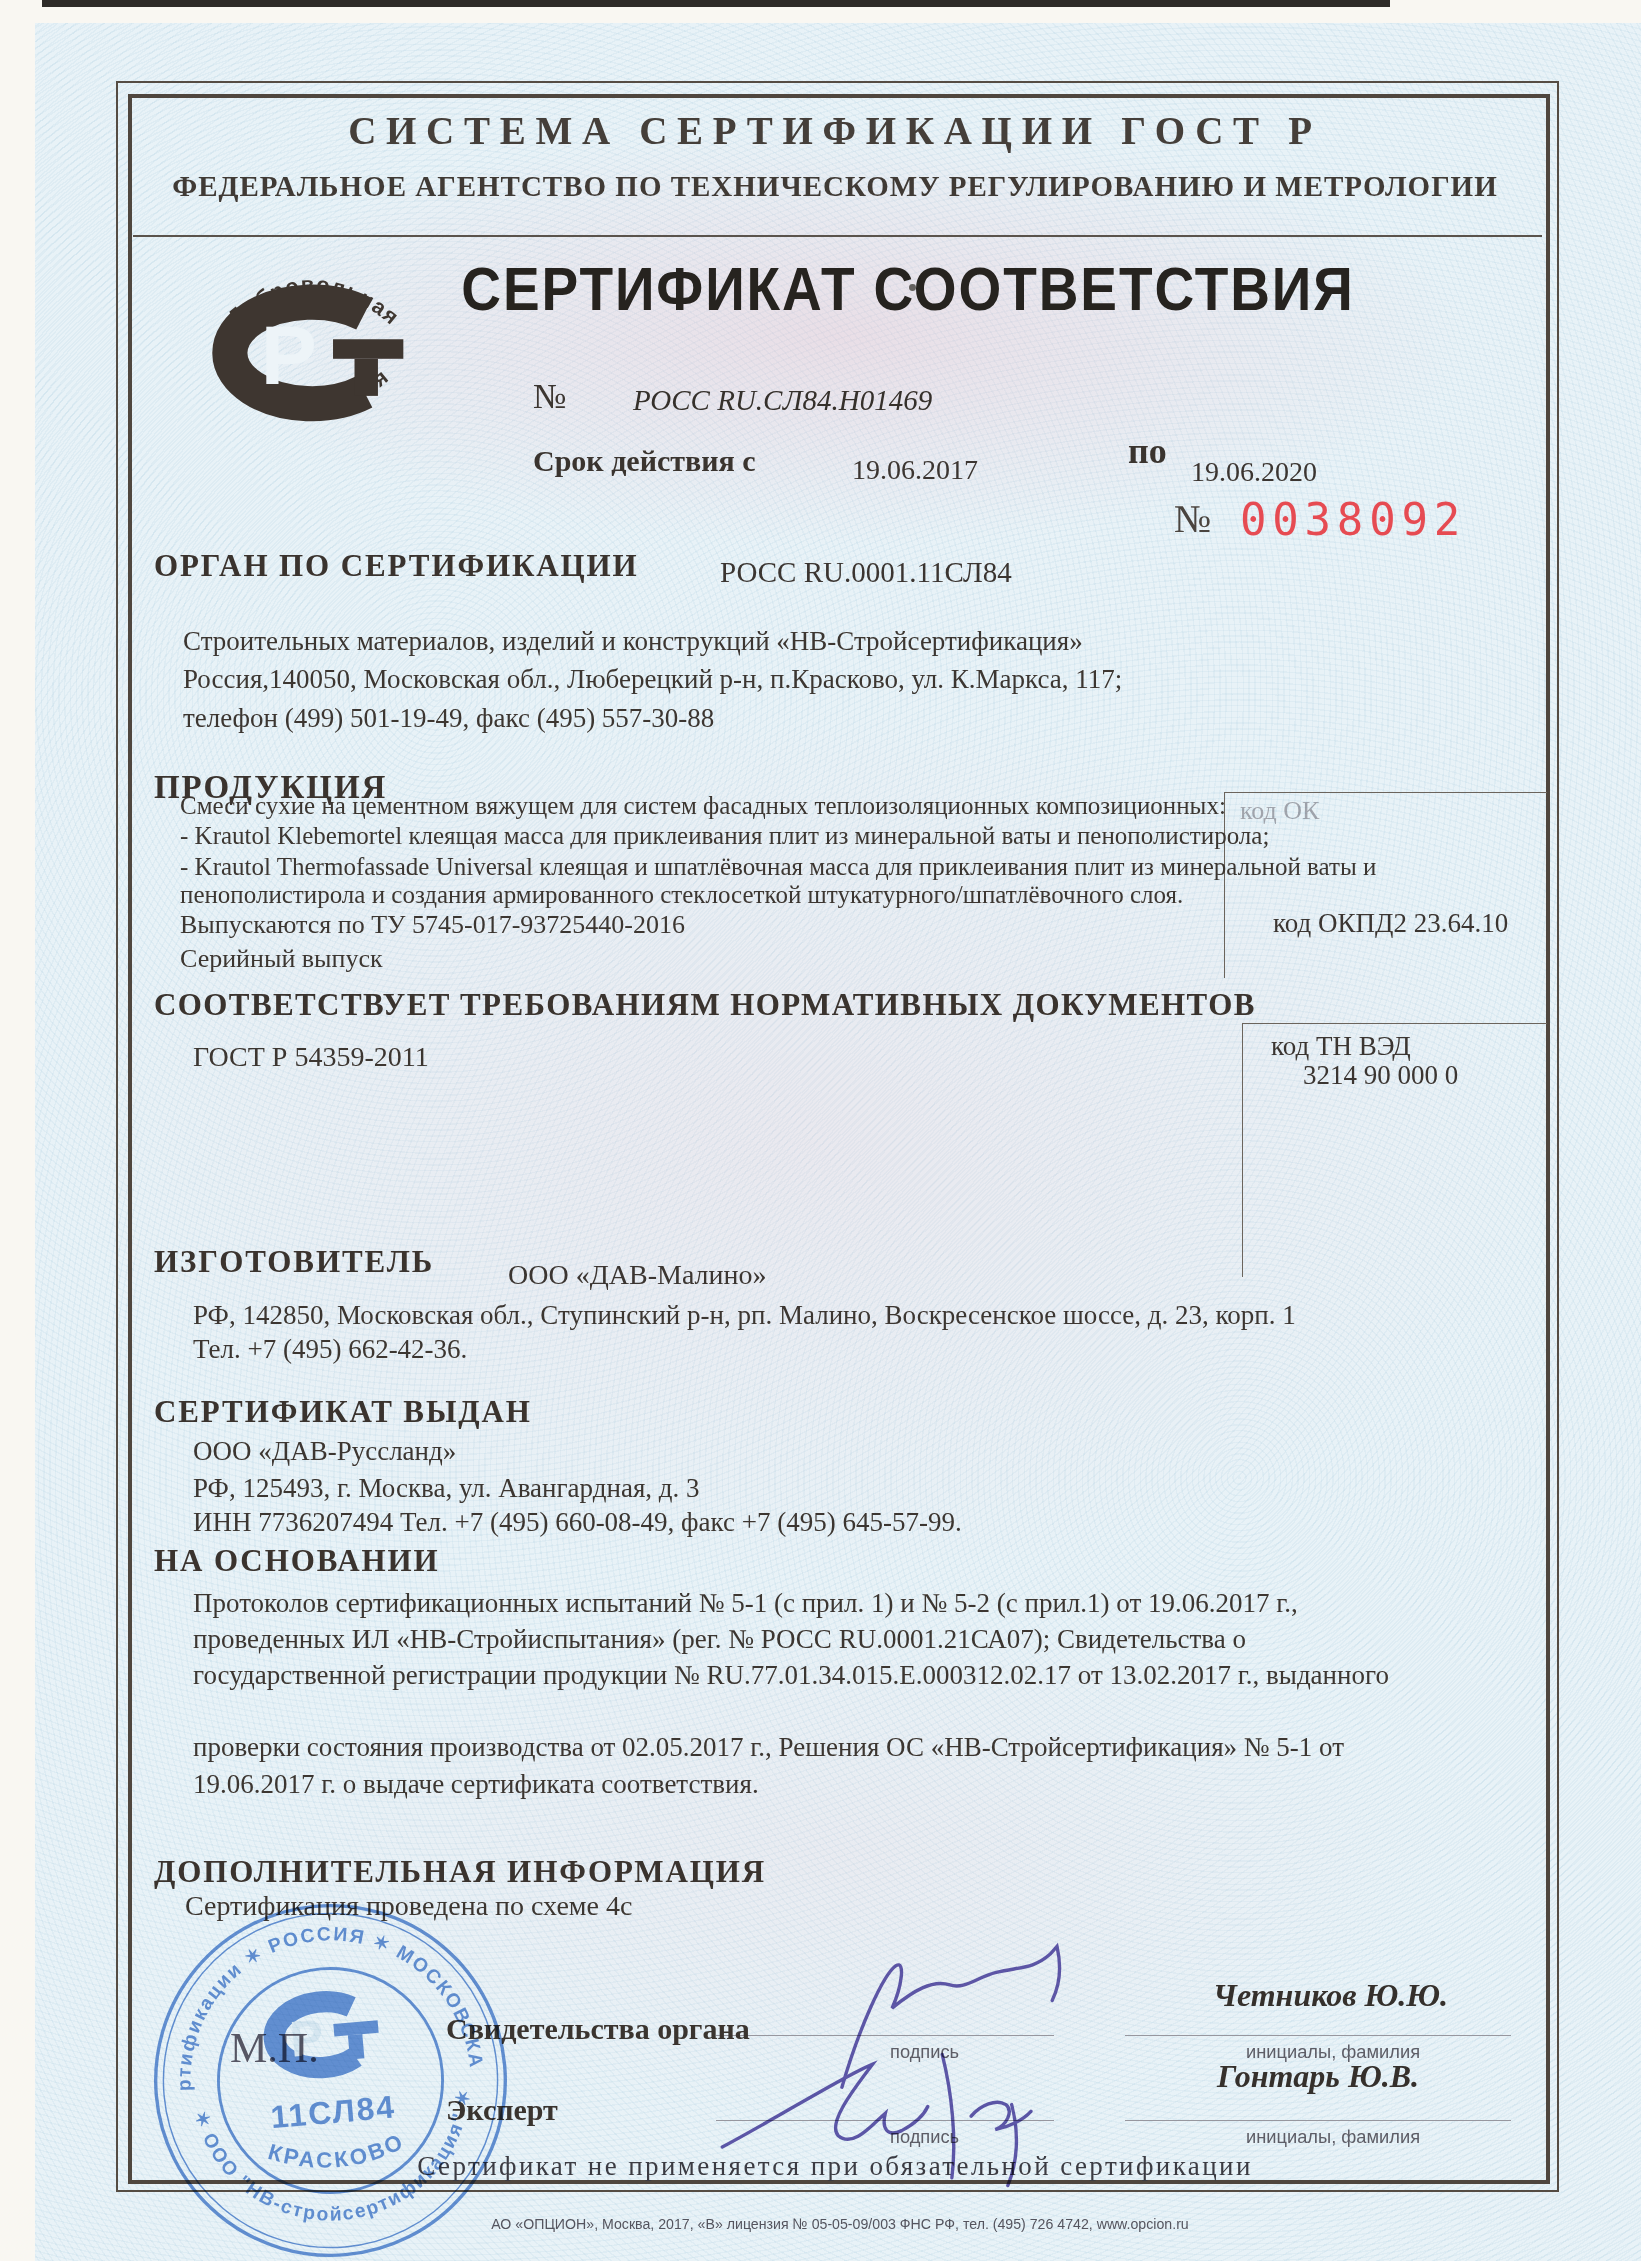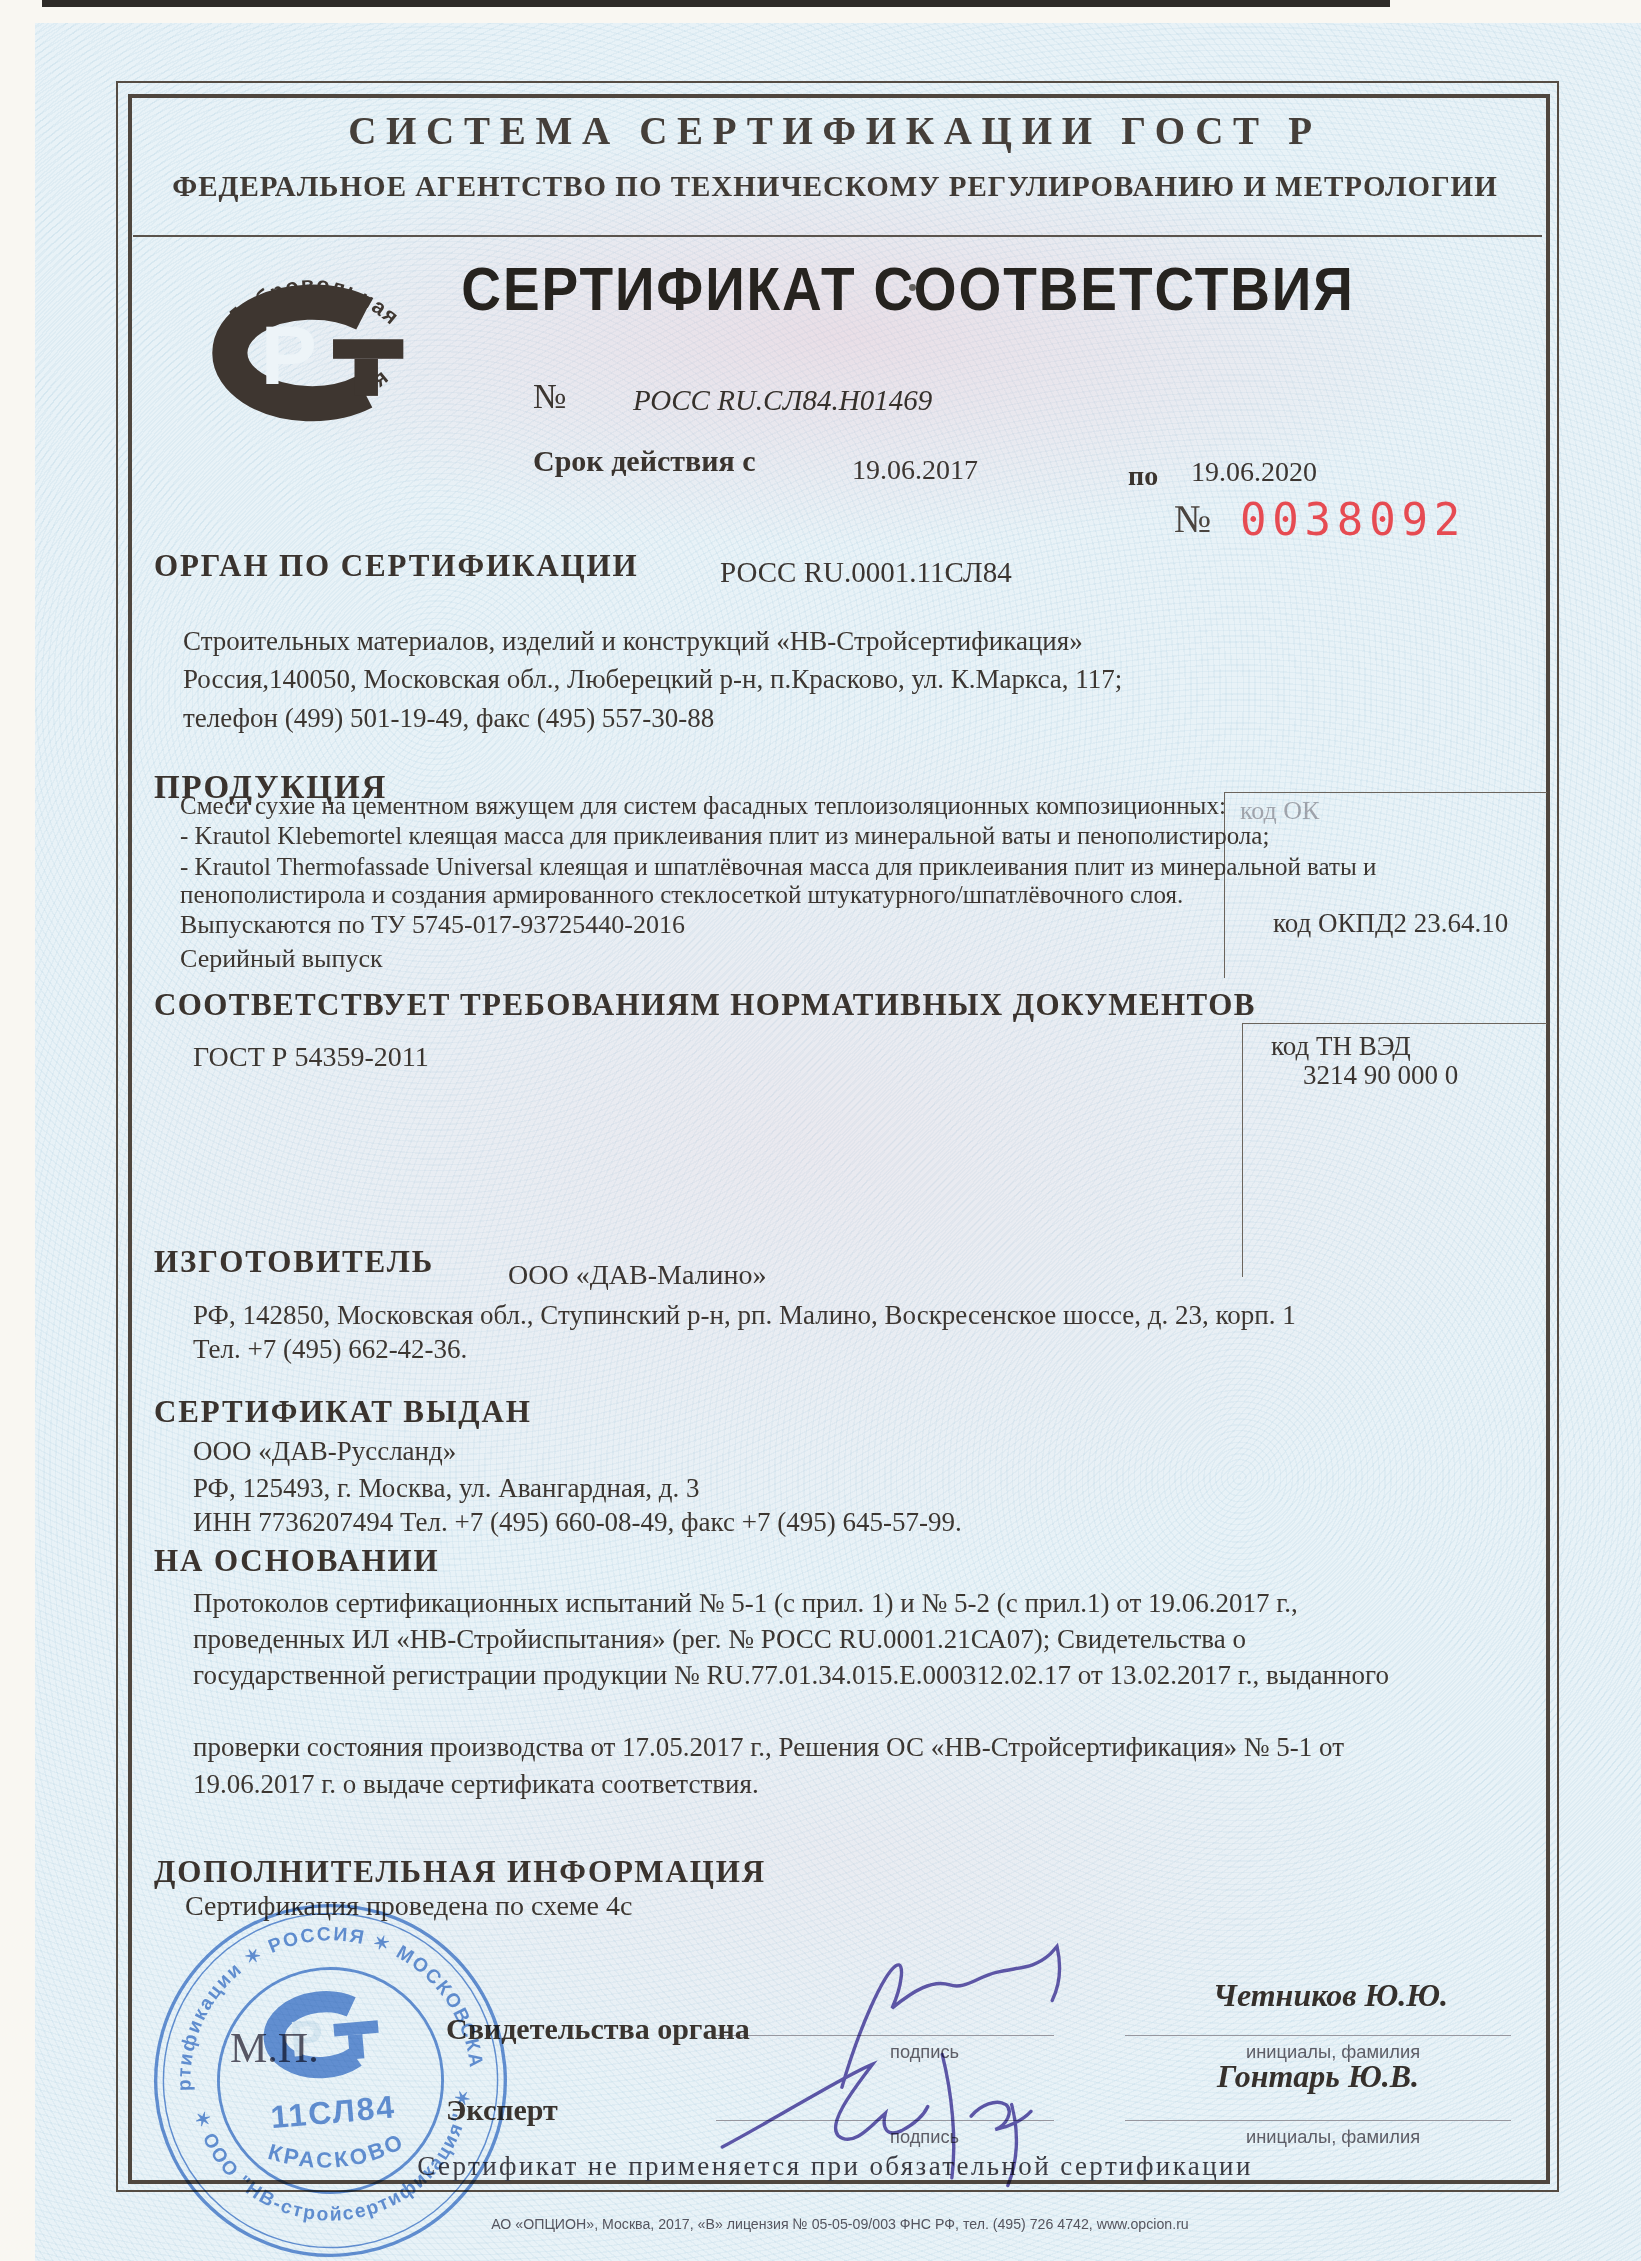--- a/index.html
+++ b/index.html
@@ -62,21 +62,21 @@
   </svg>
 
   <div class="abs sans center" style="left:406px;top:253px;width:1004px;font-size:55px;font-weight:700;letter-spacing:1.9px;color:#26231f;transform:scaleY(1.12);transform-origin:top;white-space:nowrap;">СЕРТИФИКАТ СООТВЕТСТВИЯ</div>
   <div class="abs" style="left:909px;top:284px;width:6.8px;height:6.8px;border-radius:50%;background:#3a3732;opacity:.75;"></div>
 
   <div class="abs serif" style="left:533px;top:377px;font-size:35px;color:#3c3631;">№</div>
   <div class="abs serif" style="left:633px;top:384px;font-size:29px;color:#35302b;font-style:italic;">РОСС RU.СЛ84.Н01469</div>
 
   <div class="abs serif" style="left:533px;top:444px;font-size:30px;font-weight:700;color:#3a342f;">Срок действия с</div>
   <div class="abs serif" style="left:852px;top:454px;font-size:28px;">19.06.2017</div>
-  <div class="abs serif" style="left:1128px;top:460px;font-size:28px;font-weight:700;color:#3a342f;">по</div>
+  <div class="abs serif" style="left:1128px;top:430px;font-size:36px;font-weight:700;color:#3a342f;">по</div>
   <div class="abs serif" style="left:1191px;top:456px;font-size:28px;">19.06.2020</div>
 
   <div class="abs serif" style="left:1174px;top:496px;font-size:39px;color:#4a443f;">№</div>
   <div class="abs mono" style="left:1240px;top:494px;font-size:44px;color:#e64b52;letter-spacing:5.8px;">0038092</div>
 
   <div class="abs hdr" style="left:154px;top:548px;">ОРГАН ПО СЕРТИФИКАЦИИ</div>
   <div class="abs serif" style="left:720px;top:556px;font-size:29px;">РОСС RU.0001.11СЛ84</div>
   <div class="abs body-line" style="left:183px;top:626px;">Строительных материалов, изделий и конструкций «НВ-Стройсертификация»</div>
   <div class="abs body-line" style="left:183px;top:664px;">Россия,140050, Московская обл., Люберецкий р-н, п.Красково, ул. К.Маркса, 117;</div>
   <div class="abs body-line" style="left:183px;top:703px;">телефон (499) 501-19-49, факс (495) 557-30-88</div>
@@ -105,21 +105,21 @@
 
   <div class="abs hdr" style="left:154px;top:1394px;">СЕРТИФИКАТ ВЫДАН</div>
   <div class="abs body-line" style="left:193px;top:1436px;">ООО «ДАВ-Руссланд»</div>
   <div class="abs body-line" style="left:193px;top:1473px;">РФ, 125493, г. Москва, ул. Авангардная, д. 3</div>
   <div class="abs body-line" style="left:193px;top:1507px;">ИНН 7736207494   Тел. +7 (495) 660-08-49, факс +7 (495) 645-57-99.</div>
 
   <div class="abs hdr" style="left:154px;top:1543px;">НА ОСНОВАНИИ</div>
   <div class="abs body-line" style="left:193px;top:1588px;">Протоколов сертификационных испытаний № 5-1 (с прил. 1) и № 5-2 (с прил.1) от 19.06.2017 г.,</div>
   <div class="abs body-line" style="left:193px;top:1624px;">проведенных ИЛ «НВ-Стройиспытания» (рег. № РОСС RU.0001.21СА07); Свидетельства о</div>
   <div class="abs body-line" style="left:193px;top:1660px;">государственной регистрации продукции  № RU.77.01.34.015.Е.000312.02.17 от 13.02.2017 г., выданного</div>
-  <div class="abs body-line" style="left:193px;top:1732px;">проверки состояния производства  от 17.05.2017 г., Решения ОС «НВ-Стройсертификация» № 5-1 от</div>
+  <div class="abs body-line" style="left:193px;top:1732px;">проверки состояния производства  от 02.05.2017 г., Решения ОС «НВ-Стройсертификация» № 5-1 от</div>
   <div class="abs body-line" style="left:193px;top:1769px;">19.06.2017 г. о выдаче сертификата соответствия.</div>
 
   <div class="abs hdr" style="left:154px;top:1854px;z-index:2;">ДОПОЛНИТЕЛЬНАЯ ИНФОРМАЦИЯ</div>
   <div class="abs body-line" style="left:185px;top:1890px;font-size:28px;z-index:2;">Сертификация проведена по схеме 4с</div>
 
   <div class="abs serif" style="left:230px;top:2024px;font-size:42px;color:#565664;z-index:2;">М.П.</div>
 
   <svg class="abs" viewBox="0 0 380 380" style="left:147px;top:1897px;width:367px;height:367px;z-index:5;opacity:.88;mix-blend-mode:multiply;transform:rotate(-5deg);">
     <defs>
       <path id="ringTop" d="M 45 190 A 145 145 0 1 1 335 190" fill="none"></path>

